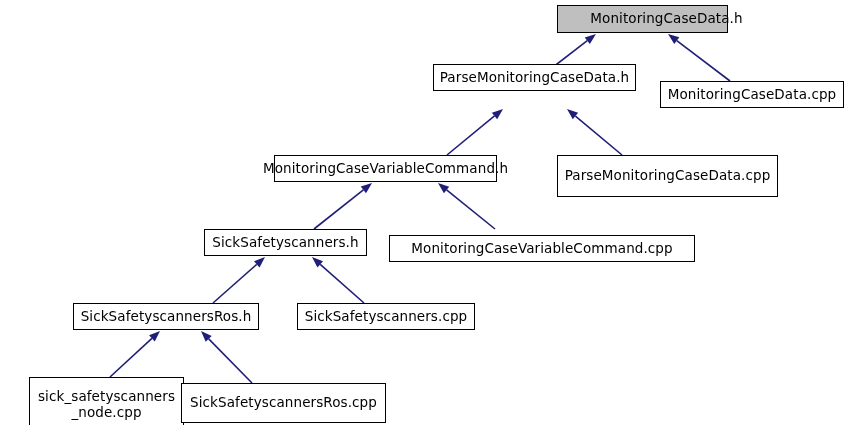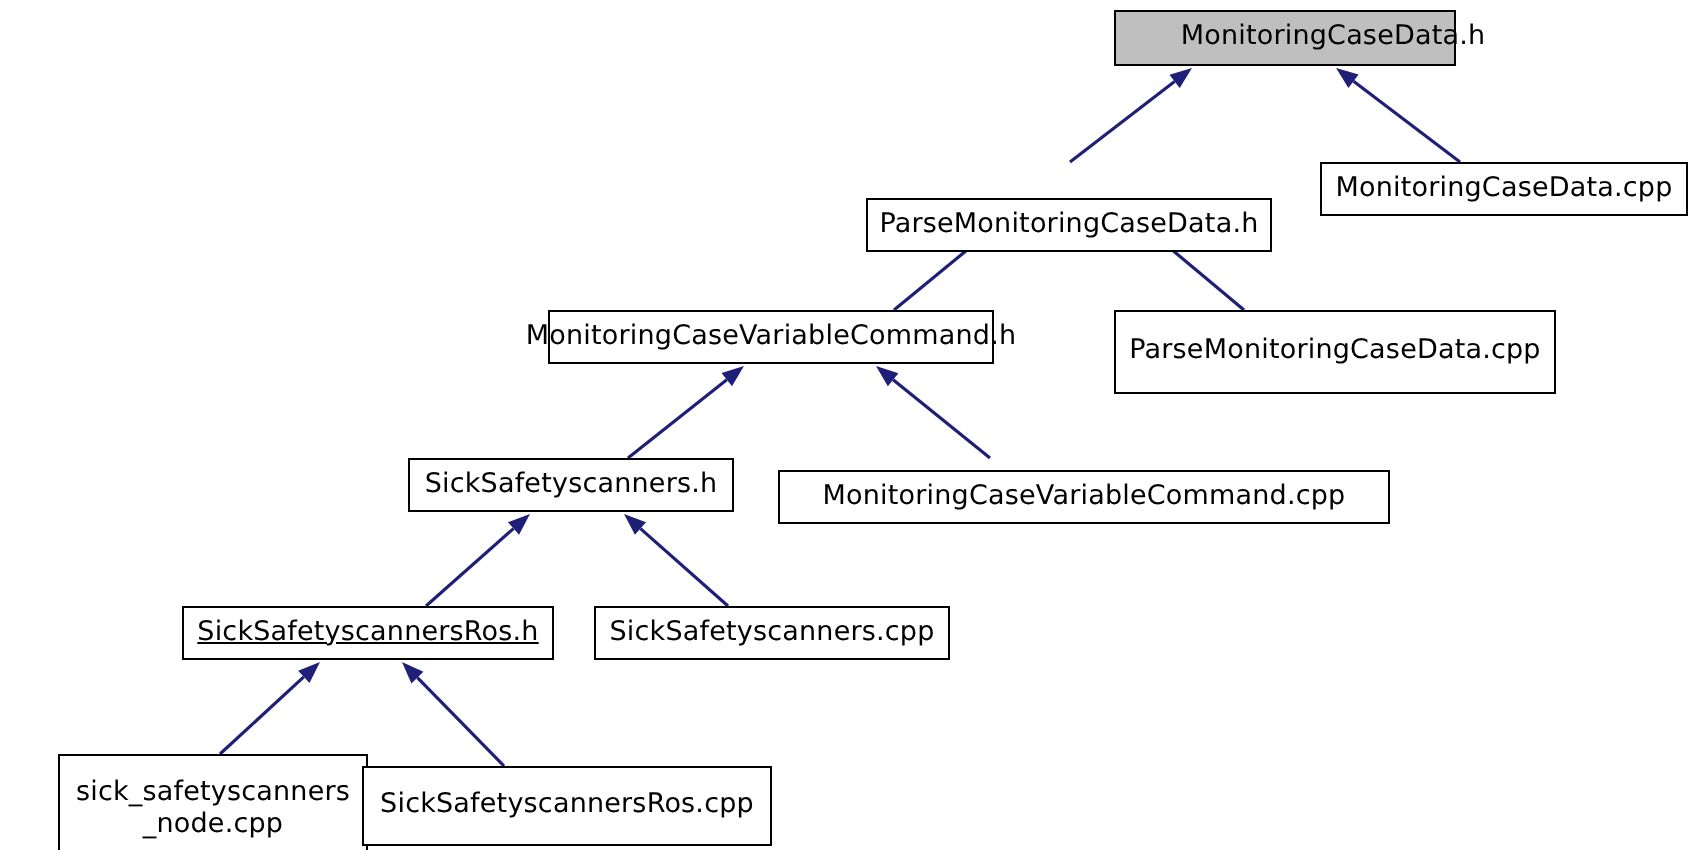--- a/index.html
+++ b/index.html
@@ -85,25 +85,25 @@
         <line x1="110" y1="377" x2="151.90475887061987" y2="338.4476218390297" stroke="#1f1f78" stroke-width="1.6"></line>
         <polygon points="160,331 154.74839630006758,341.5385320884294 149.06112144117216,335.35671158963" fill="#1f1f78"></polygon>
       </g>
       <g>
         <line x1="252" y1="383" x2="208.70229533581715" y2="338.8533207345587" stroke="#1f1f78" stroke-width="1.6"></line>
         <polygon points="201,331 211.70083597992138,335.9124443336103 205.70375469171293,341.79419713550703" fill="#1f1f78"></polygon>
       </g>
     </svg>
   <div id="nodes">
       <div class="node root" style="left: 557px; top: 5px; width: 171px; height: 28px; padding-left: 48px;">MonitoringCaseData.h</div>
-      <div class="node" style="left: 433px; top: 99px; width: 203px; height: 27px;">ParseMonitoringCaseData.h</div>
+      <div class="node" style="left: 433px; top: 64px; width: 203px; height: 27px;">ParseMonitoringCaseData.h</div>
       <div class="node" style="left: 660px; top: 81px; width: 184px; height: 27px;">MonitoringCaseData.cpp</div>
       <div class="node" style="left: 274px; top: 155px; width: 223px; height: 27px;">MonitoringCaseVariableCommand.h</div>
       <div class="node" style="left: 557px; top: 155px; width: 221px; height: 42px;">ParseMonitoringCaseData.cpp</div>
       <div class="node" style="left: 204px; top: 229px; width: 163px; height: 27px;">SickSafetyscanners.h</div>
       <div class="node" style="left: 389px; top: 211px; width: 306px; height: 27px; margin-top: 24px;">MonitoringCaseVariableCommand.cpp</div>
-      <div class="node" style="left: 91px; top: 303px; width: 186px; height: 27px; text-decoration: underline;">SickSafetyscannersRos.h</div>
+      <div class="node" style="left: 73px; top: 303px; width: 186px; height: 27px;">SickSafetyscannersRos.h</div>
       <div class="node" style="left: 297px; top: 303px; width: 178px; height: 27px;">SickSafetyscanners.cpp</div>
       <div class="node" style="left: 5px; top: 377px; width: 155px; height: 56px; margin-left: 24px;">sick_safetyscanners
 _node.cpp</div>
       <div class="node" style="left: 181px; top: 383px; width: 205px; height: 40px;">SickSafetyscannersRos.cpp</div>
     </div>
 </div>
 
 </body></html>

